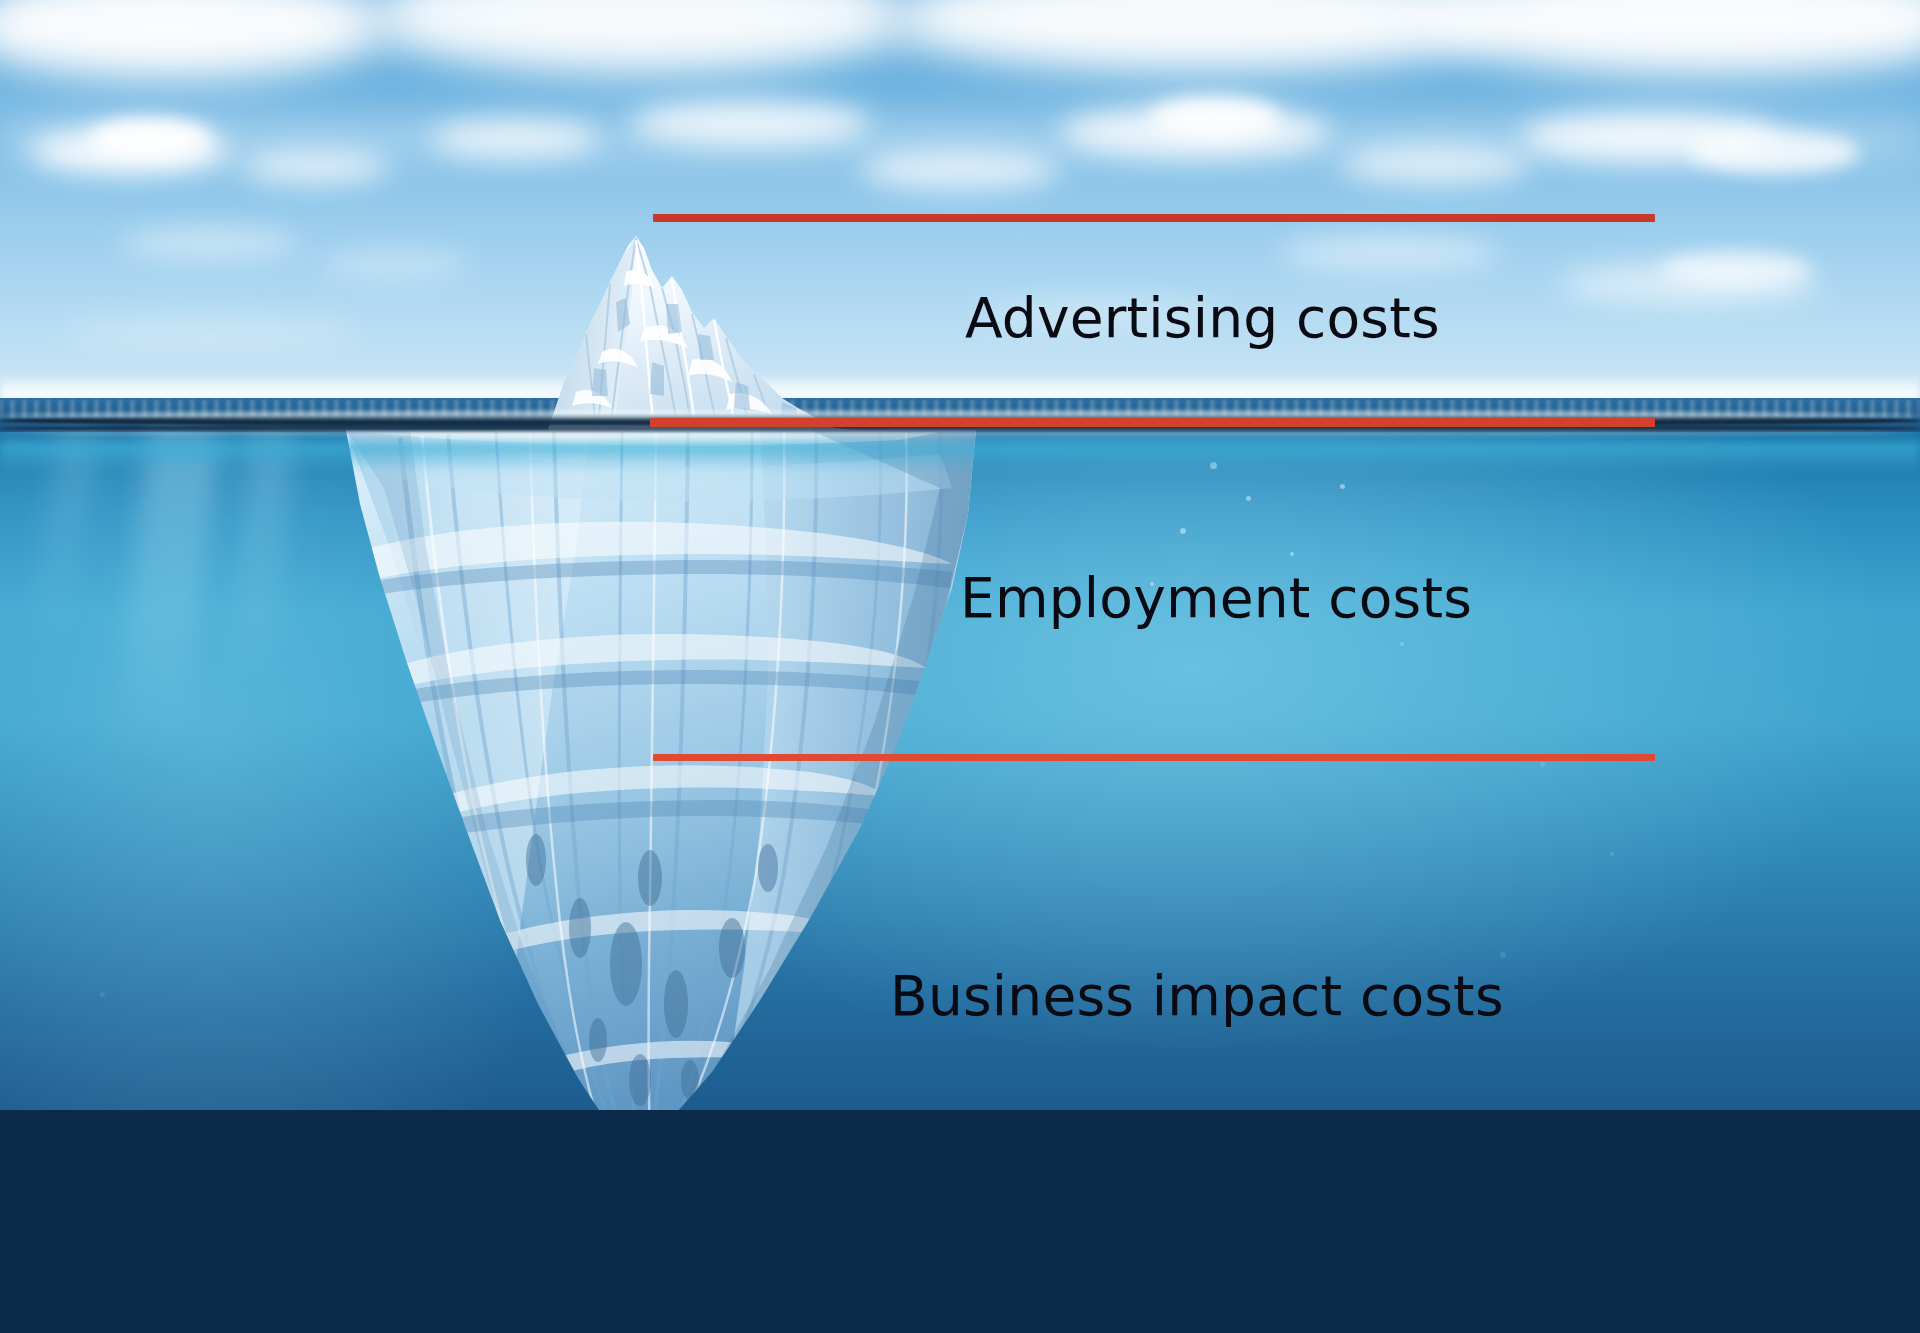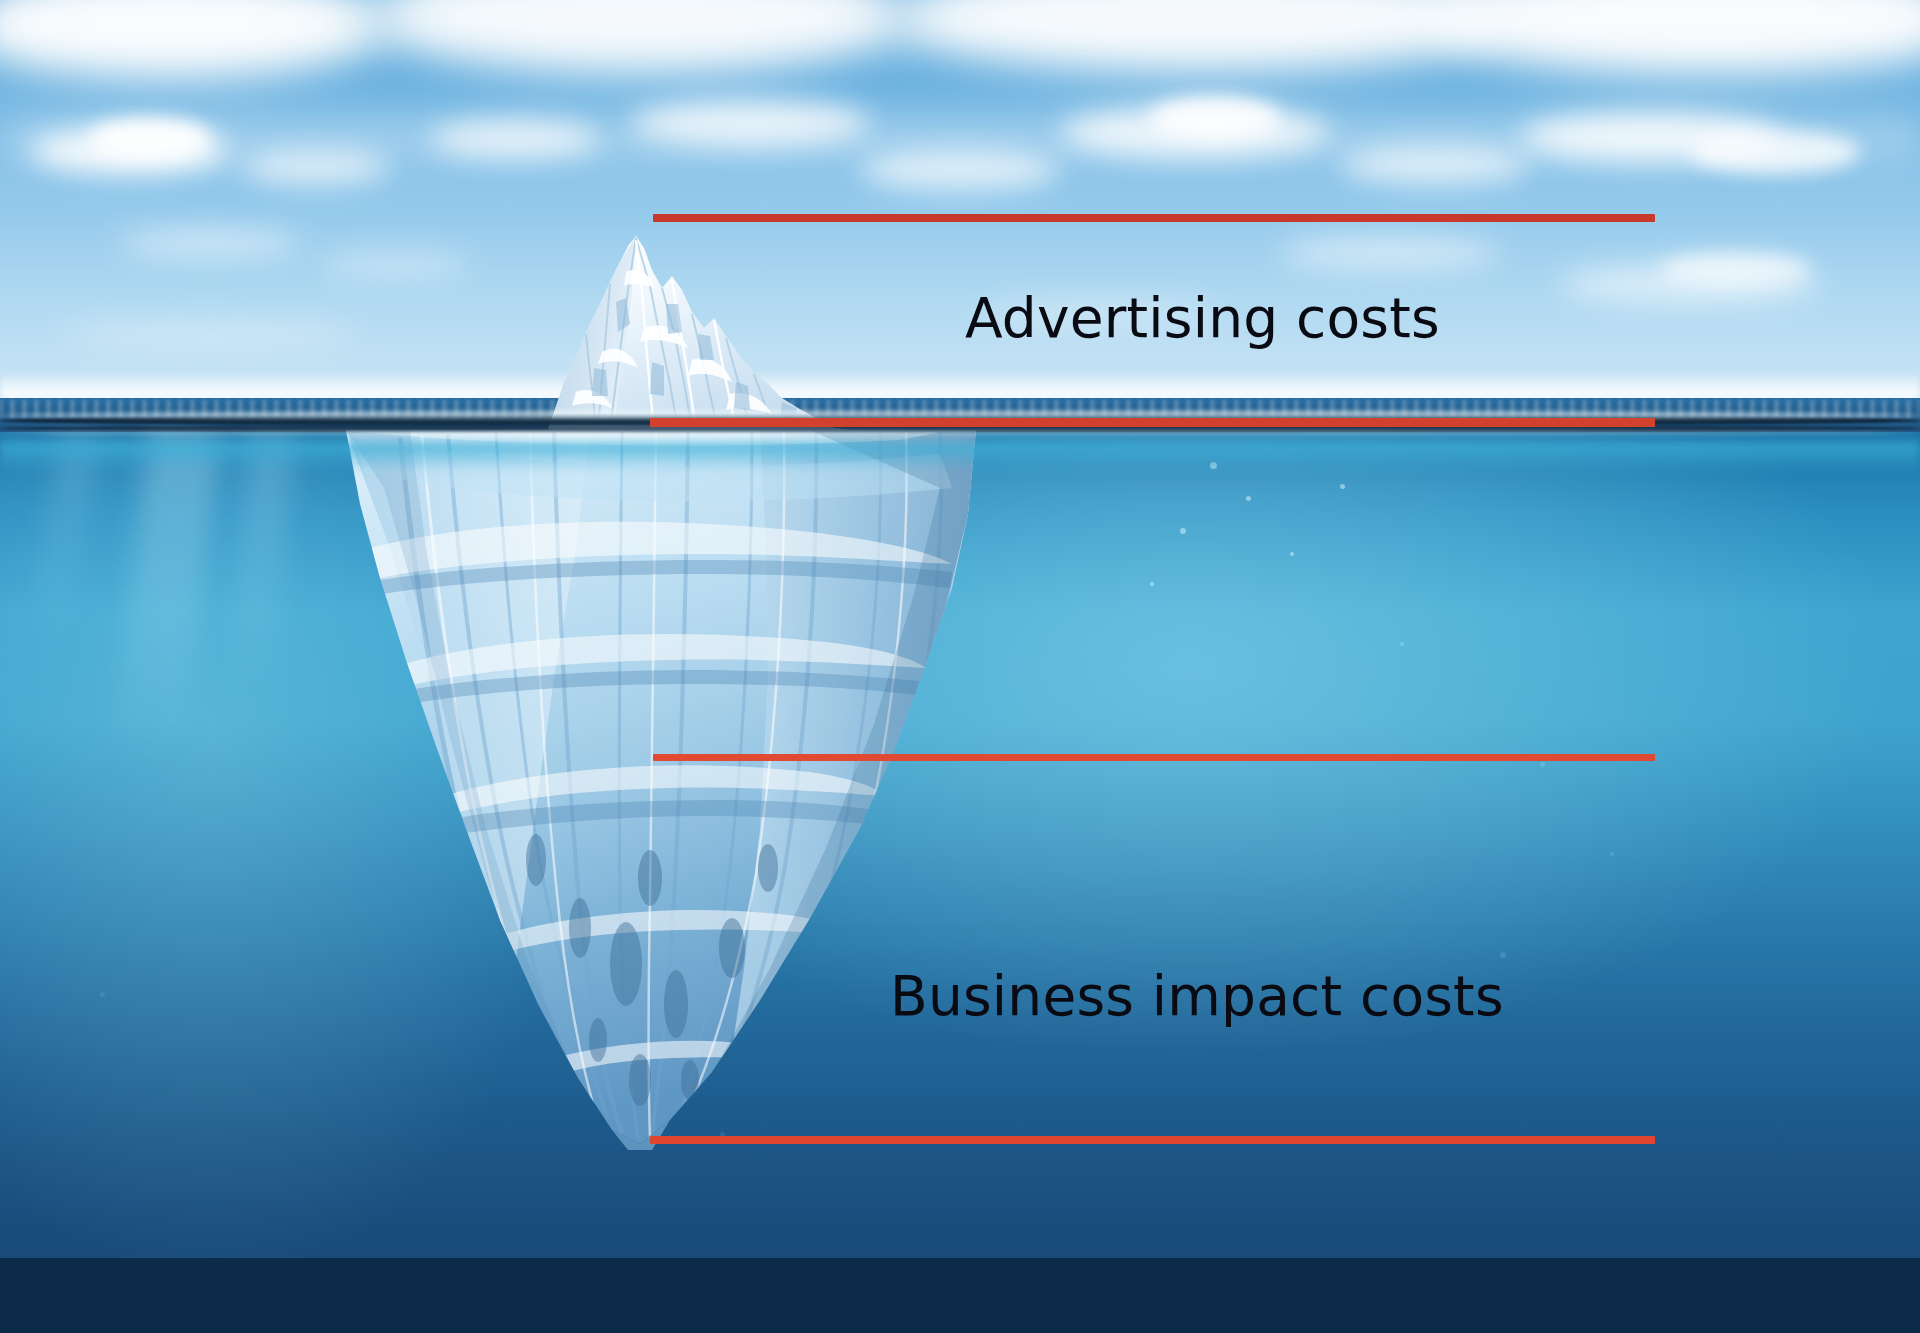--- a/index.html
+++ b/index.html
@@ -1,21 +1,21 @@
 <!DOCTYPE html>
 <html><head>
 <meta charset="utf-8">
 <title>Iceberg cost diagram</title>
 <style>
   html,body{margin:0;padding:0;background:#0c2a4a;}
   body{font-family:"Liberation Sans",sans-serif;}
 
   .canvas{
     position:relative;
-    width:1920px;height:1258px;
+    width:1920px;height:1110px;
     overflow:hidden;
     background:#8fc6ea;
   }
 
   
   .sky{
     position:absolute;left:0;top:0;width:1920px;height:432px;
     background:
       linear-gradient(to bottom,
         #4d9ed4 0%,
@@ -386,16 +386,17 @@
   <div class="redline" id="line-top" style="left:653px;top:214px;width:1002px;background:#C9392B;"></div>
 
   <div class="redline" id="line-waterline" style="left:650px;top:418px;width:1005px;height:9px;background:#D2402E;"></div>
 
   <div class="redline" id="line-mid" style="left:653px;top:754px;width:1002px;height:7px;background:#E04A33;"></div>
 
   <div class="redline" id="line-bottom" style="left:650px;top:1136px;width:1005px;height:8px;background:#E0452F;"></div>
 
   <div class="label" id="label-advertising">Advertising costs</div>
 
+  <div class="label" id="label-employment">Employment costs</div>
 
   <div class="label" id="label-business">Business impact costs</div>
 
 </div>
 
 </body></html>

